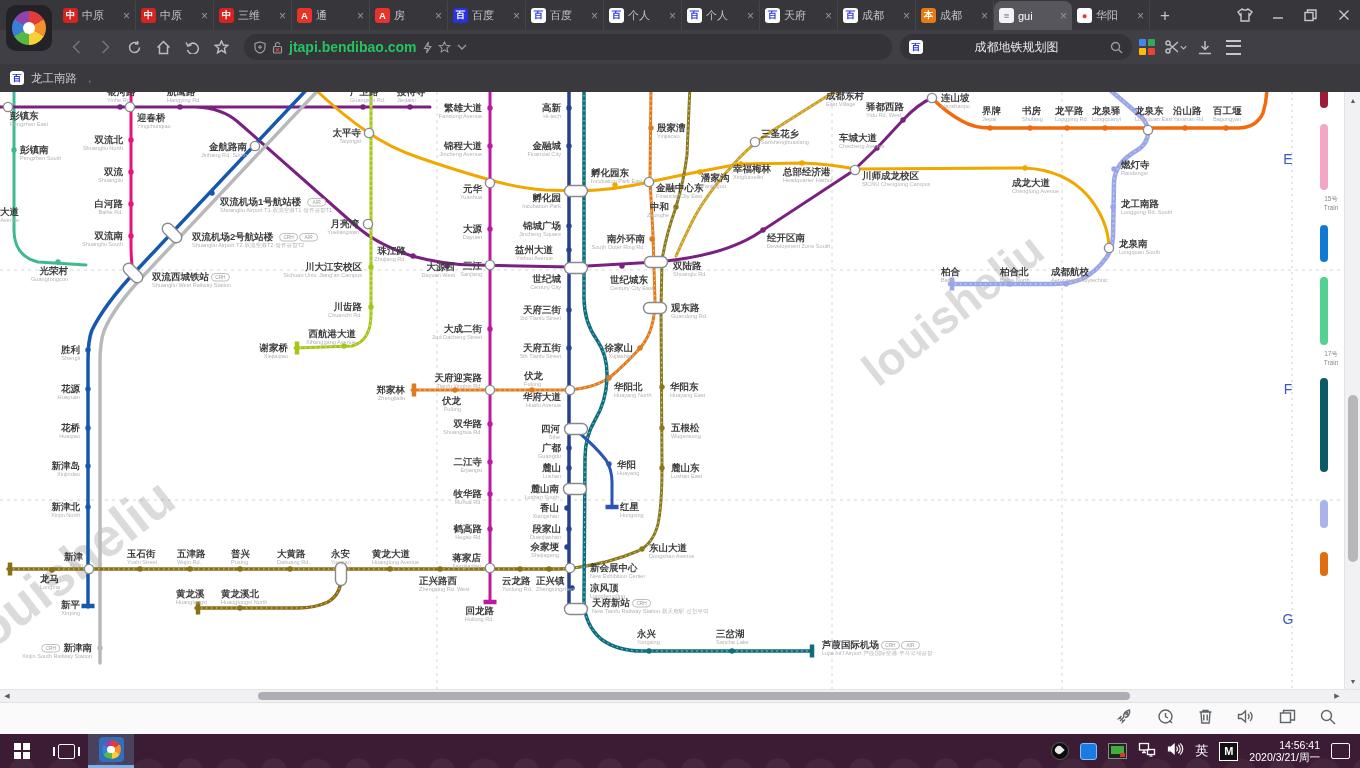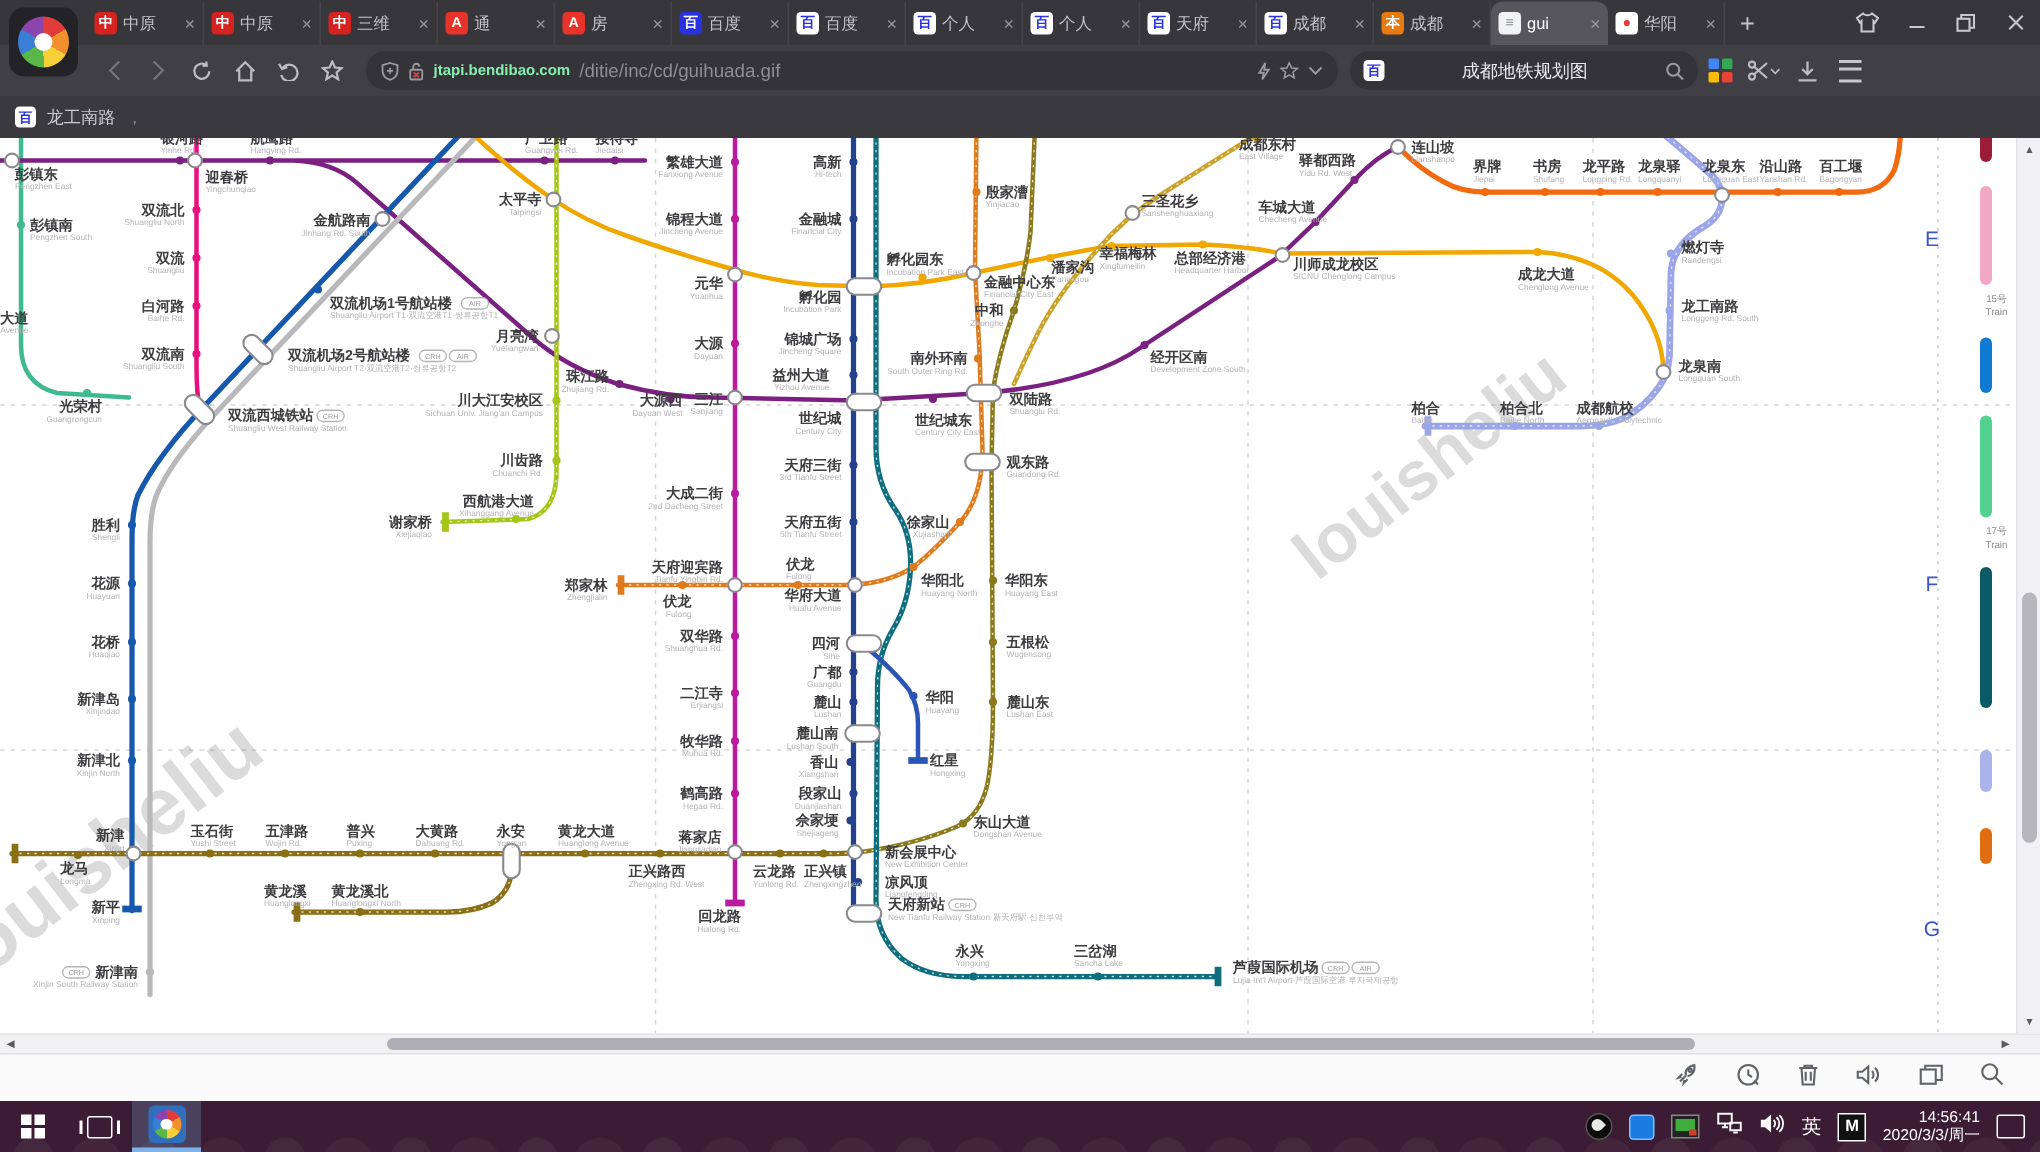--- a/index.html
+++ b/index.html
@@ -27,21 +27,21 @@
   .newtab{width:30px;height:29px;color:#c3c3c8;font-size:17px;display:flex;align-items:center;justify-content:center;}
   .wctrl{position:absolute;right:0;top:0;height:30px;display:flex;align-items:center;}
   .wbtn{width:33px;height:30px;display:flex;align-items:center;justify-content:center;color:#c8c8cd;font-size:13px;}
   .wbtn svg{stroke:#c8c8cd;fill:none;stroke-width:1.4;}
   
   .navbar{position:absolute;top:30px;left:0;width:1360px;height:34px;background:#3f3f45;display:flex;align-items:center;padding-left:62px;box-sizing:border-box;}
   .nicon{width:29px;height:27px;display:flex;align-items:center;justify-content:center;color:#bcbcc2;font-size:16px;}
   .nicon svg{stroke:#bcbcc2;fill:none;stroke-width:1.5;}
   .nicon.dim svg{stroke:#74747a;}
   .urlbar{height:26px;background:#333338;border-radius:13px;display:flex;align-items:center;padding:0 10px;margin:0 8px;width:648px;gap:6px;box-sizing:border-box;}
-  .url-host{color:#86efac;font-size:10px;font-weight:bold;white-space:nowrap;}
+  .url-host{color:#22c55e;font-size:14px;font-weight:bold;white-space:nowrap;}
   .url-path{color:#8d8d95;font-size:12.5px;white-space:nowrap;flex:1;}
   .pill-ic{display:flex;align-items:center;}
   .searchbar{height:26px;background:#333338;border-radius:13px;display:flex;align-items:center;padding:0 9px;width:232px;gap:7px;color:#eaeaee;font-size:12px;box-sizing:border-box;}
   .search-text{flex:1;white-space:nowrap;overflow:hidden;text-align:center;}
   .gridic{width:16px;height:16px;display:grid;grid-template-columns:7px 7px;grid-template-rows:7px 7px;gap:2px;}
   .gridic i{border-radius:1px;}
   .menu-lines{width:15px;height:11px;border-top:2px solid #c6c6cb;border-bottom:2px solid #c6c6cb;position:relative;}
   .menu-lines::after{content:"";position:absolute;left:0;right:0;top:3.5px;height:2px;background:#c6c6cb;}
   
   .bookmarkbar{position:absolute;top:64px;left:0;width:1360px;height:28px;background:#39393e;display:flex;align-items:center;padding-left:10px;gap:7px;color:#c9c9ce;font-size:11.5px;box-sizing:border-box;}
@@ -233,21 +233,20 @@
           </svg>
         </span>
       <span class="pill-ic">
           <svg width="11" height="13" viewBox="0 0 11 13" fill="none" stroke="#9a9aa2" stroke-width="1.2">
             <rect x="1.5" y="5.5" width="8" height="6.5" rx="1"></rect>
             <path d="M3.5 5.5 V3.5 A2 2 0 0 1 7.5 3.5"></path>
             <path d="M3.8 7.2 L7.2 10.6 M7.2 7.2 L3.8 10.6" stroke="#d6453c"></path>
           </svg>
         </span>
       <span class="url-host">jtapi.bendibao.com</span>
-        <span class="url-path">/ditie/inc/cd/guihuada.gif</span>
       <span class="pill-ic">
           <svg width="9" height="13" viewBox="0 0 9 13" fill="none" stroke="#9a9aa2" stroke-width="1.2">
             <path d="M5.5 1 L1.5 7.5 H4.5 L3.5 12 L7.8 5.5 H4.8 Z"></path>
           </svg>
         </span>
       <span class="pill-ic">
           <svg width="13" height="12" viewBox="0 0 15 14" fill="none" stroke="#9a9aa2" stroke-width="1.2">
             <path d="M7.5 1 L9.3 5 L13.8 5.4 L10.4 8.3 L11.4 12.8 L7.5 10.4 L3.6 12.8 L4.6 8.3 L1.2 5.4 L5.7 5 Z"></path>
           </svg>
         </span>
@@ -800,18 +799,18 @@
             <path d="M4 10.5 H8 M6 8 V10.5"></path>
             <rect x="9.5" y="7.5" width="7" height="5"></rect>
             <path d="M11.5 14 H14.5"></path>
           </svg></span>
       <span class="trayic"><svg width="17" height="14" viewBox="0 0 18 15">
             <path d="M1.5 5.5 H4 L7.5 2.5 V12.5 L4 9.5 H1.5 Z" fill="#fff"></path>
             <path d="M10 5 A3.5 3.5 0 0 1 10 10 M12 3 A6 6 0 0 1 12 12 M14 1.5 A8 8 0 0 1 14 13.5"></path>
           </svg></span>
       <span class="txt">英</span>
       <span class="mbadge">M</span>
-      <span class="clock"><span>14:56:41</span><br><span>2020/3/3/周一</span></span>
+      <span class="clock"><span>14:56:41</span><br><span>2020/3/21/周一</span></span>
       <span class="notif"></span>
     </div>
   </div>
 
 </div>
 
 </body></html>

